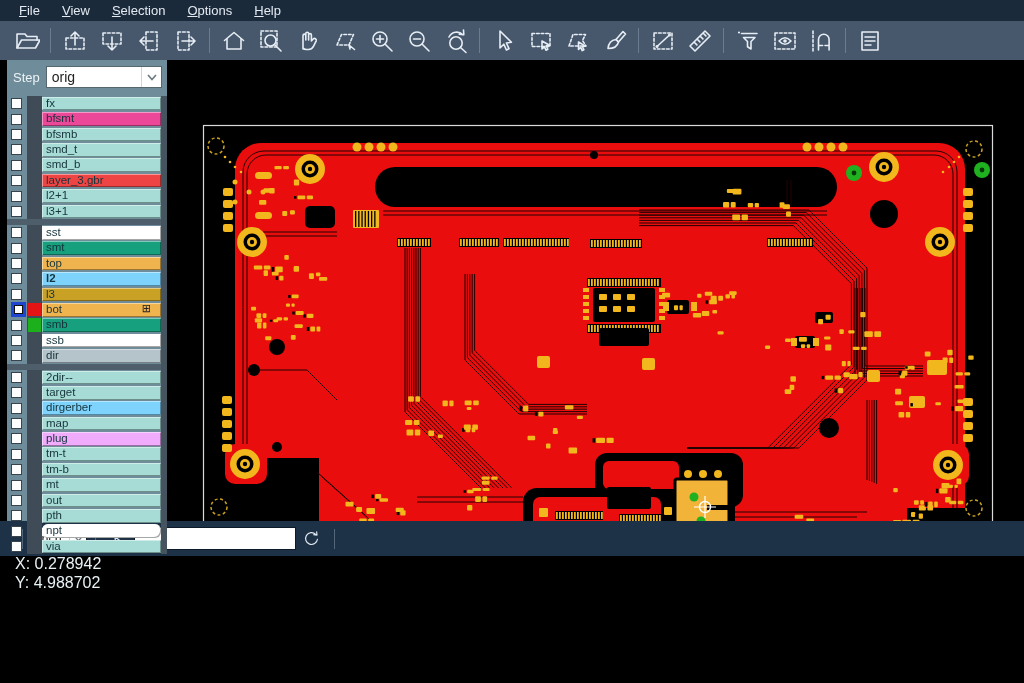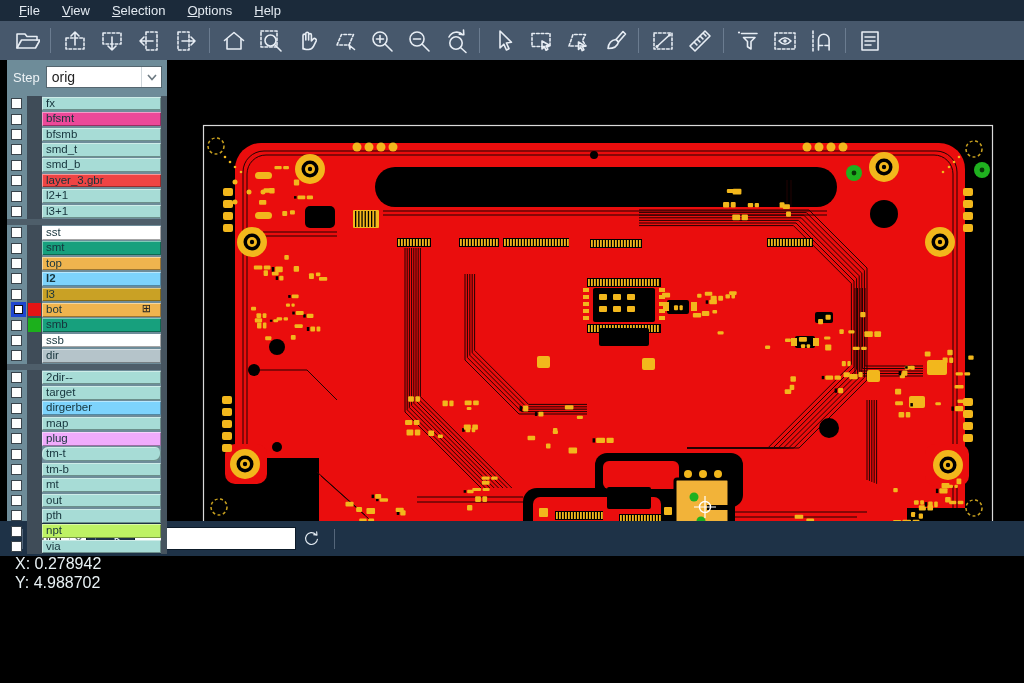--- a/index.html
+++ b/index.html
@@ -438,21 +438,21 @@
             <div class="gapcol"></div>
             <div class="lname" style="background: #f0abfc; color: rgb(22, 52, 60);">
               <span>plug</span>
             </div>
           </div>
           <div class="lrow">
             <div class="cbcell">
               <div class="cb"></div>
             </div>
             <div class="gapcol"></div>
-            <div class="lname" style="background: rgb(167, 220, 214); color: rgb(22, 52, 60); border-radius: 6px;">
+            <div class="lname" style="background: rgb(167, 220, 214); color: rgb(22, 52, 60);">
               <span>tm-t</span>
             </div>
           </div>
           <div class="lrow">
             <div class="cbcell">
               <div class="cb"></div>
             </div>
             <div class="gapcol"></div>
             <div class="lname" style="background: rgb(167, 220, 214); color: rgb(22, 52, 60);">
               <span>tm-b</span>
@@ -483,21 +483,21 @@
             <div class="gapcol"></div>
             <div class="lname" style="background: rgb(167, 220, 214); color: rgb(22, 52, 60);">
               <span>pth</span>
             </div>
           </div>
           <div class="lrow">
             <div class="cbcell">
               <div class="cb"></div>
             </div>
             <div class="gapcol"></div>
-            <div class="lname" style="background: #bef264; color: rgb(22, 52, 60);">
+            <div class="lname" style="background: #ffffff; color: rgb(22, 52, 60); border-radius: 6px;">
               <span>npt</span>
             </div>
           </div>
           <div class="lrow">
             <div class="cbcell">
               <div class="cb"></div>
             </div>
             <div class="gapcol"></div>
             <div class="lname" style="background: rgb(167, 220, 214); color: rgb(22, 52, 60);">
               <span>via</span>

